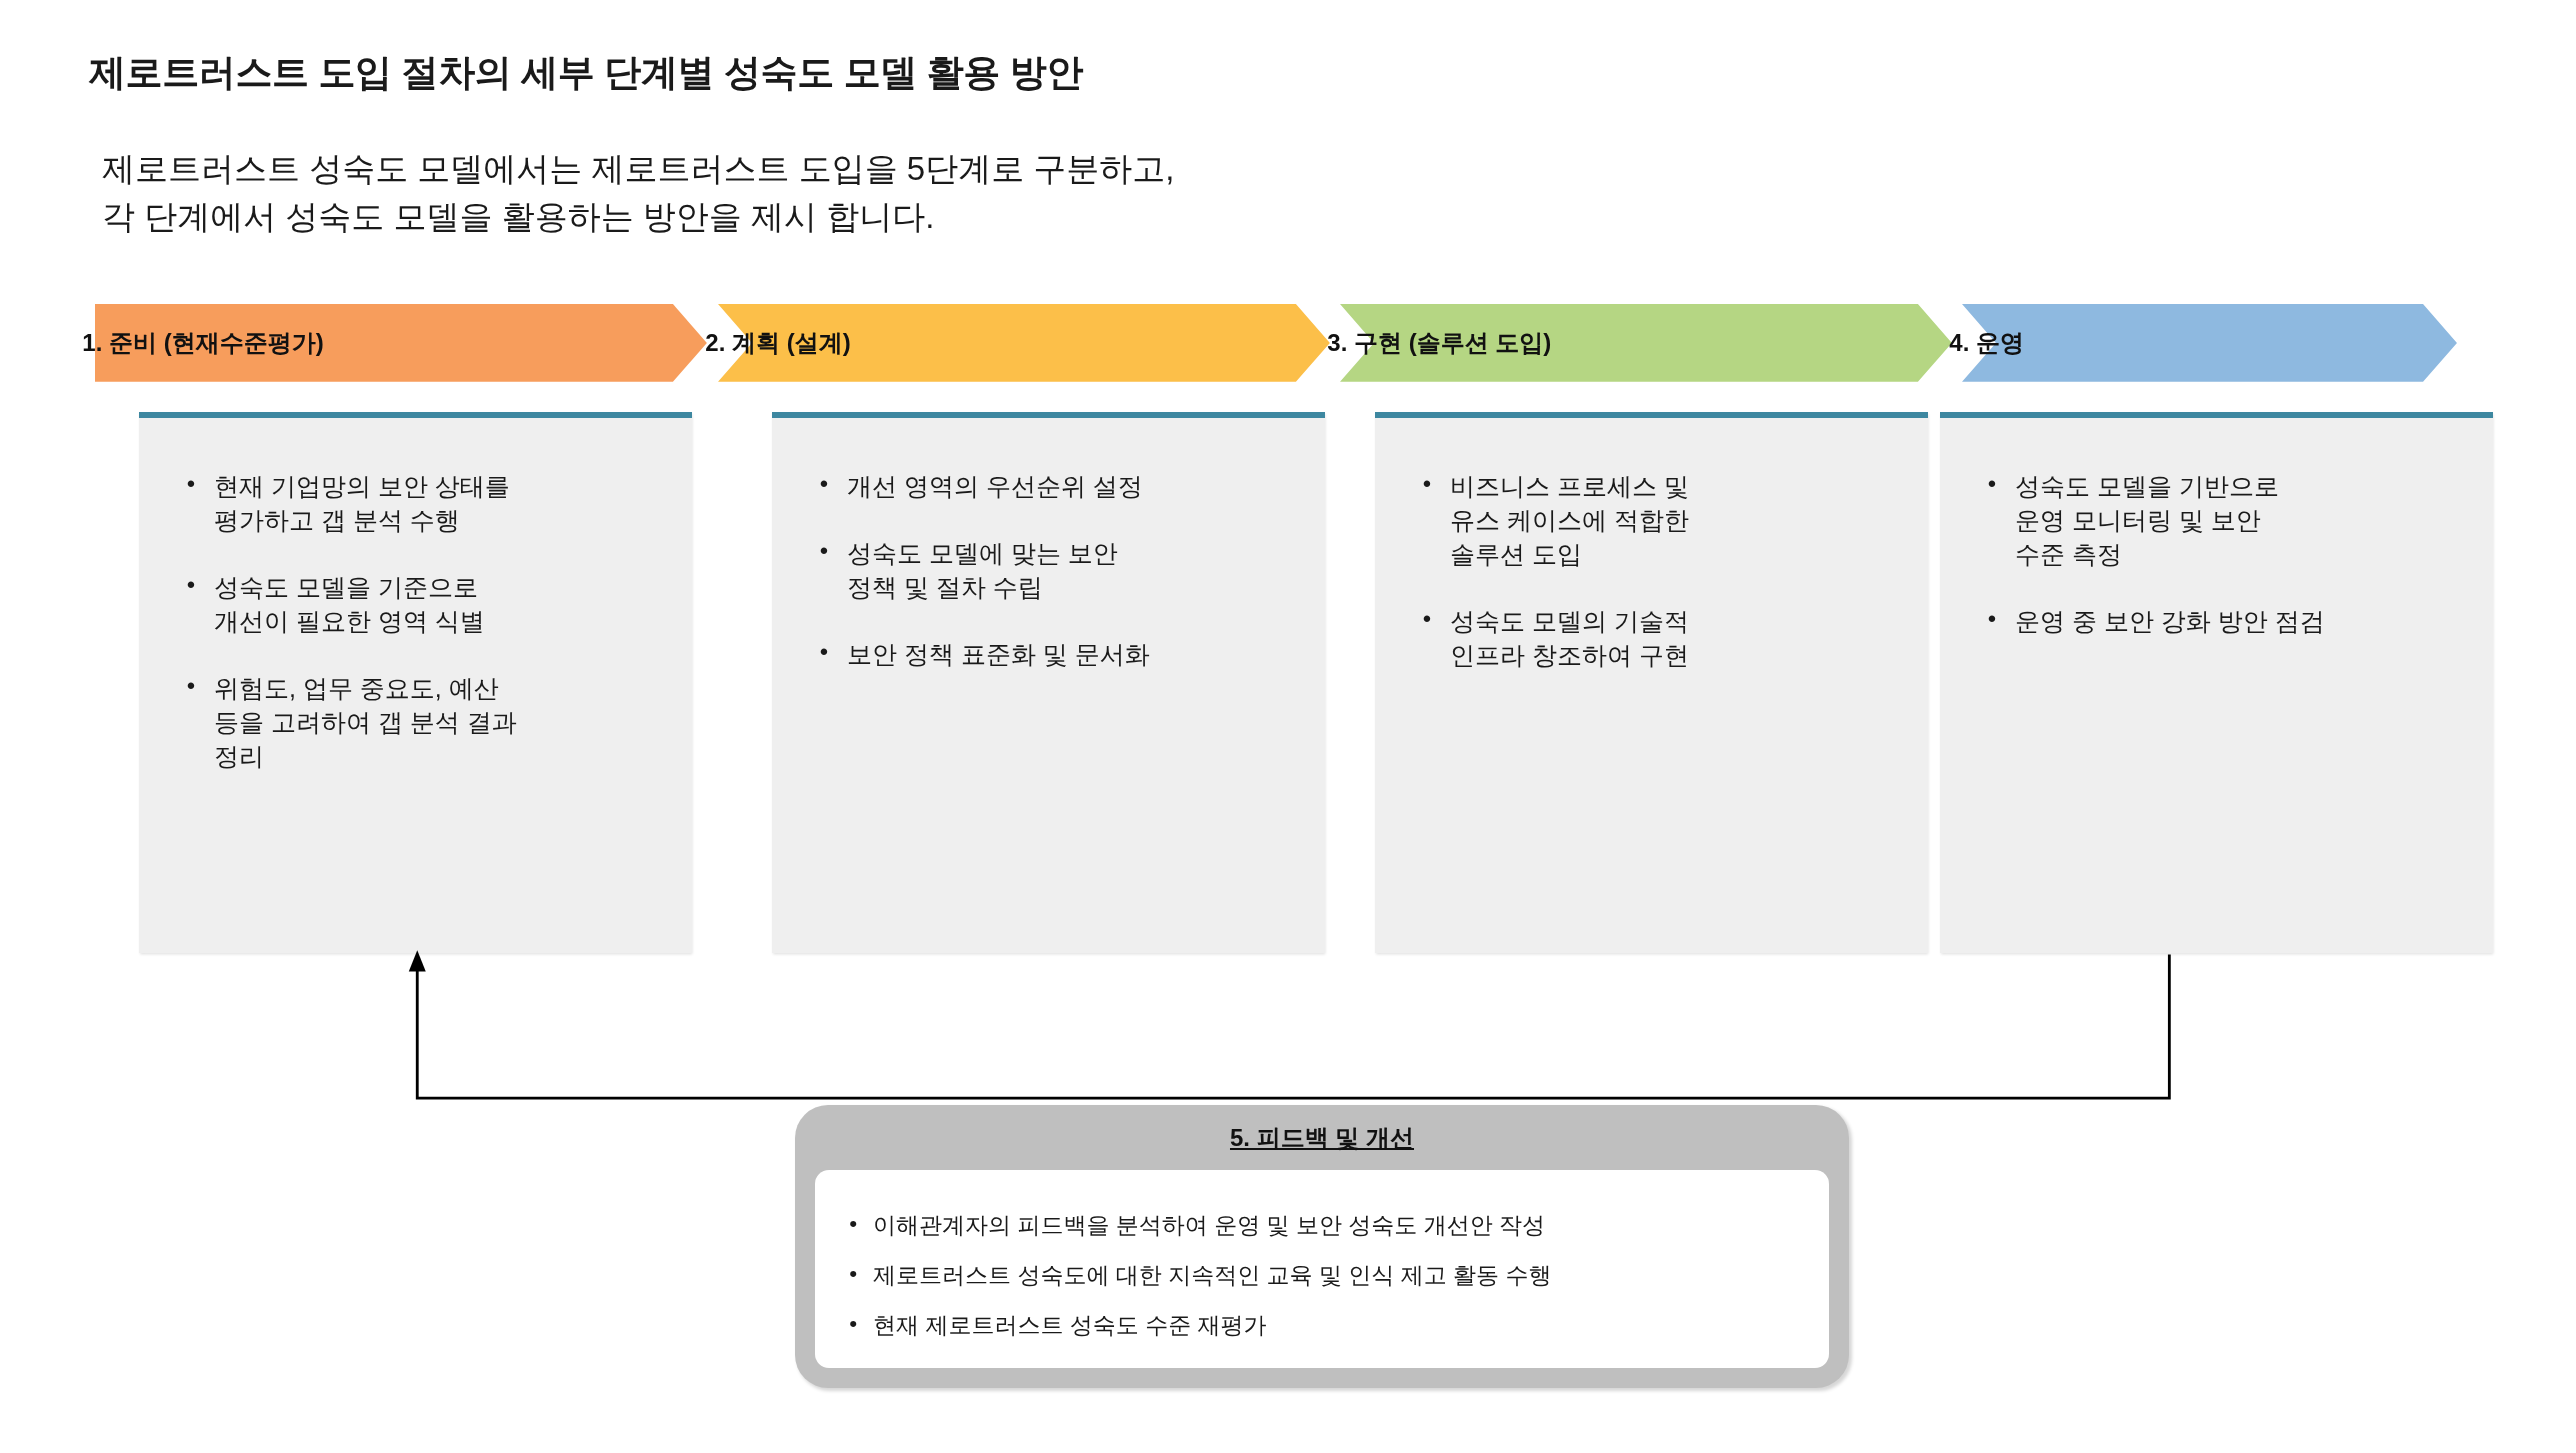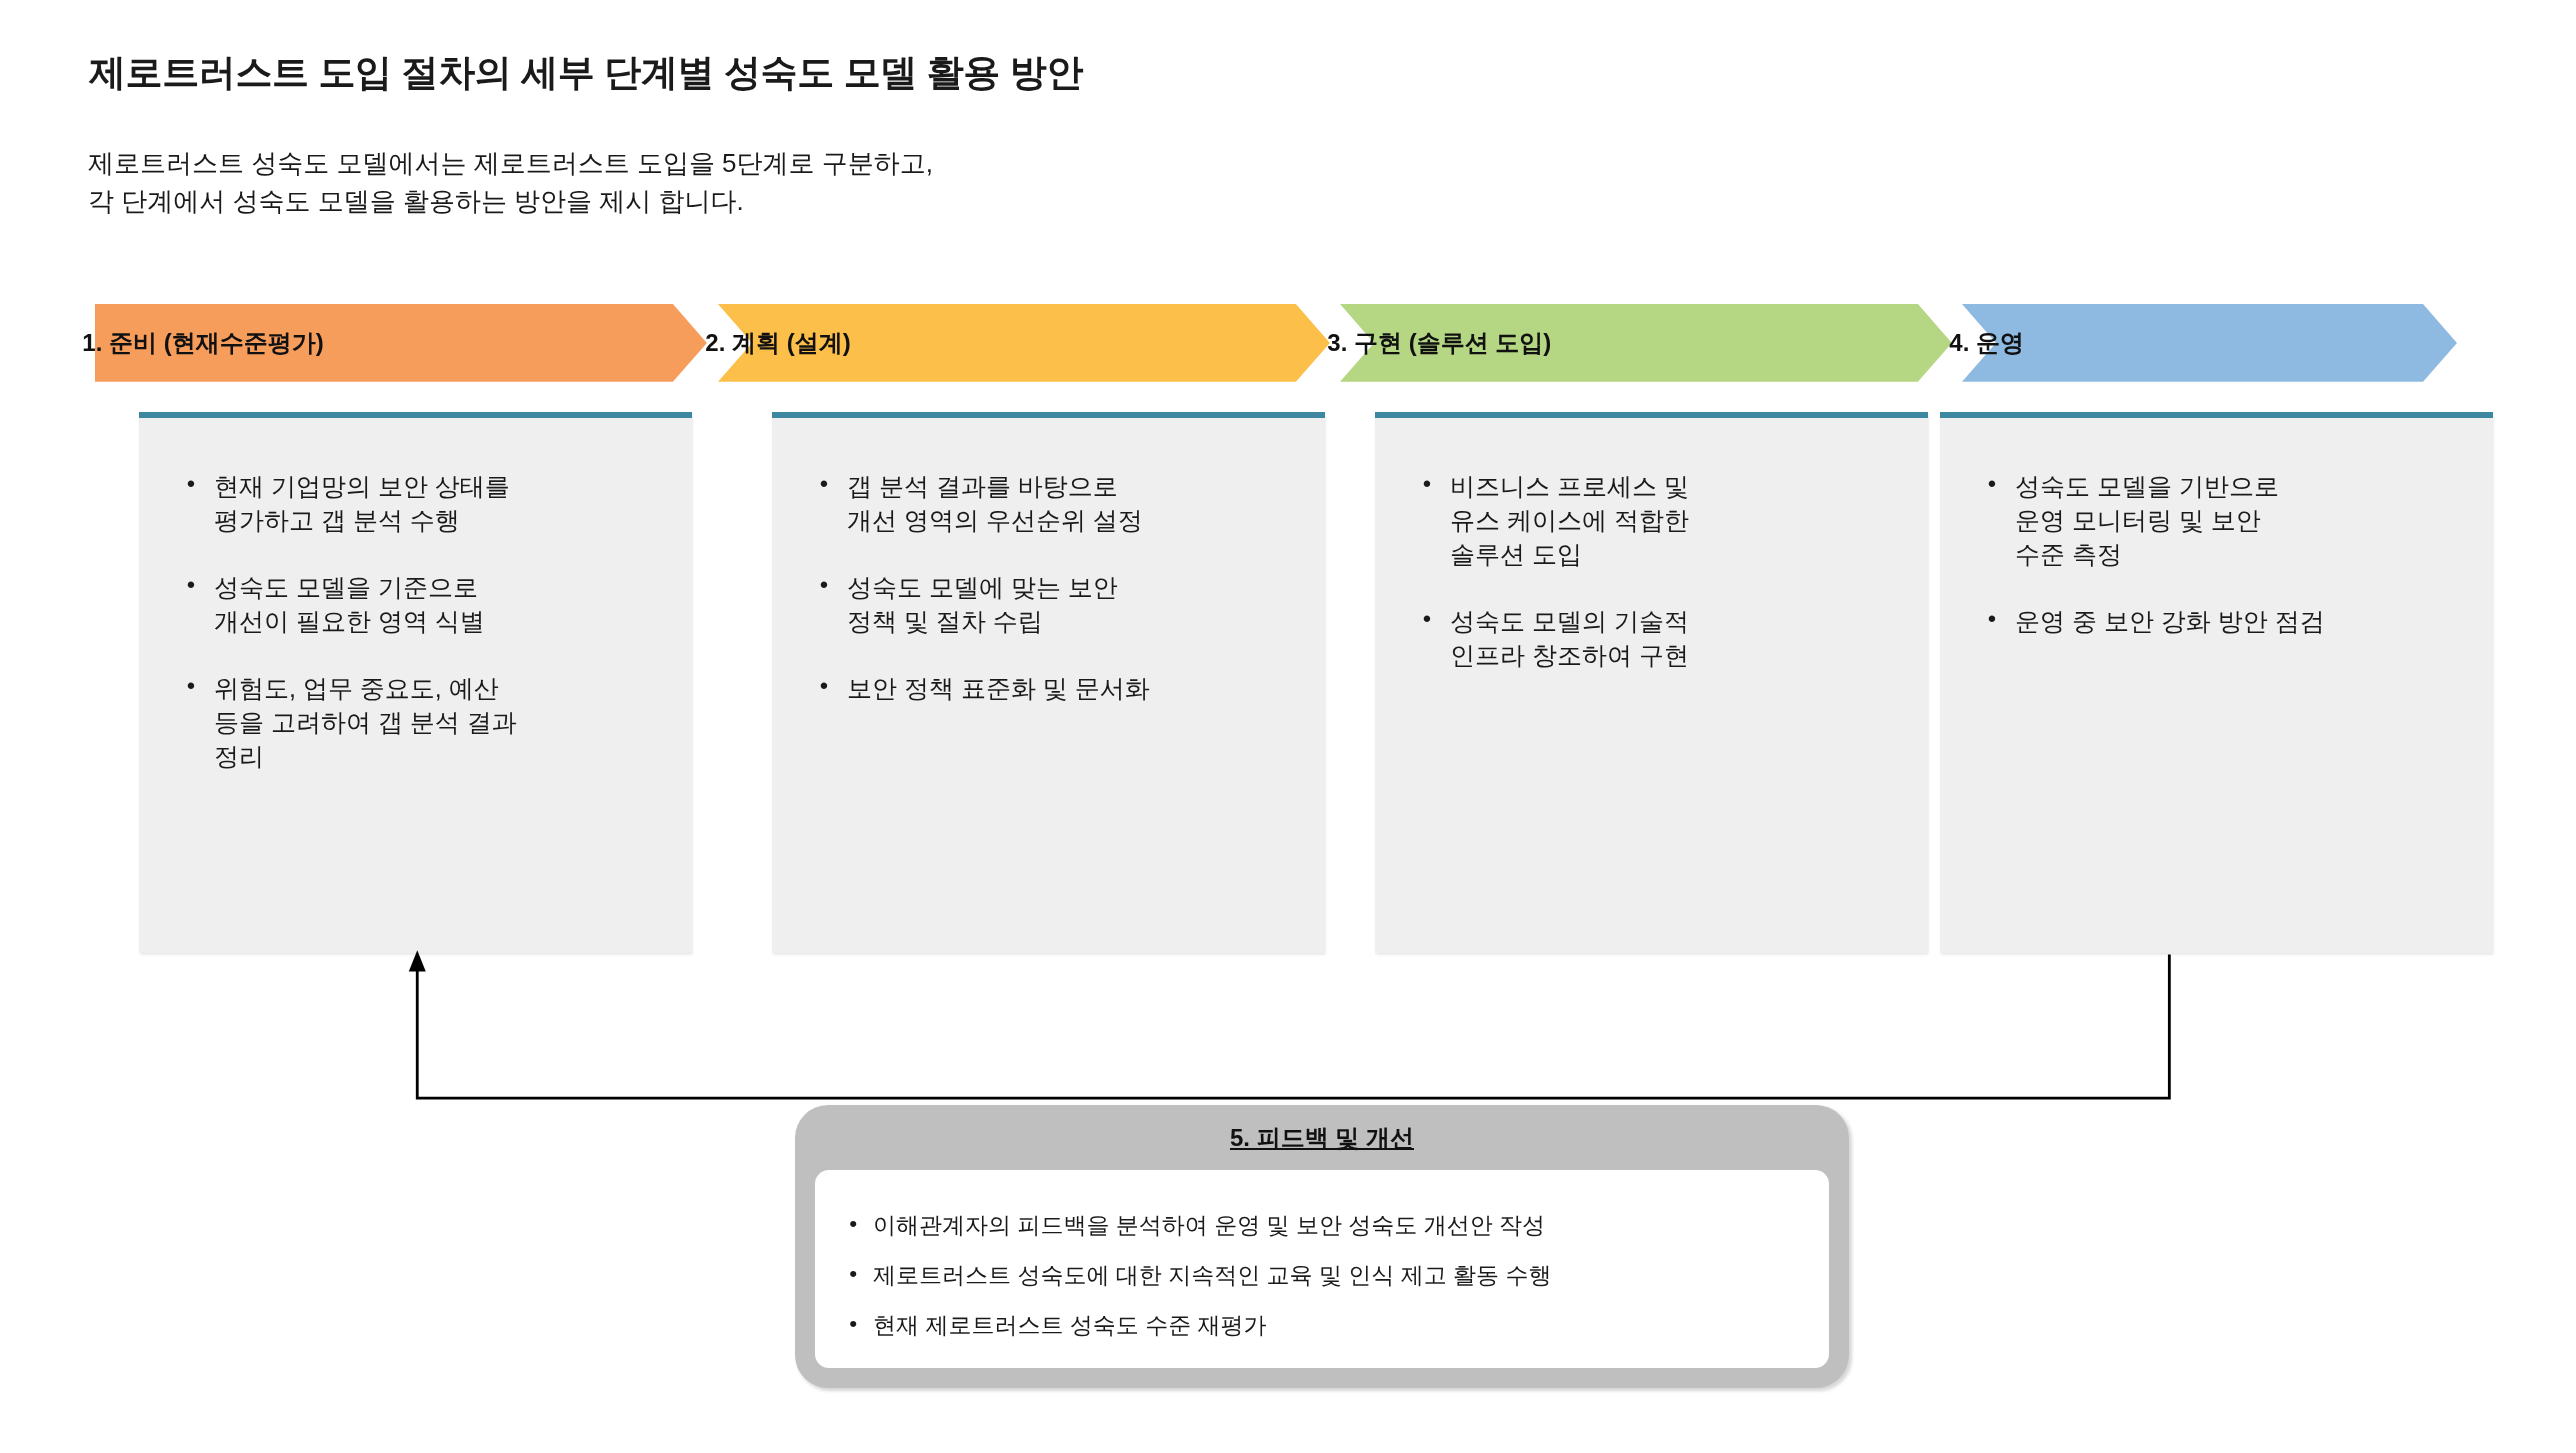--- a/index.html
+++ b/index.html
@@ -21,23 +21,23 @@
     position: absolute;
     left: 89px;
     top: 48px;
     font-size: 37px;
     font-weight: bold;
     letter-spacing: -0.4px;
     white-space: nowrap;
   }
   #subtitle {
     position: absolute;
-    left: 88px;
+    left: 102px;
     top: 145px;
-    font-size: 26px;
+    font-size: 33px;
     line-height: 1.45;
     color: #1a1a1a;
   }
   #subtitle .sub-line { display: block; white-space: nowrap; }
 
   
   #chevron-band {
     position: absolute;
     left: 0;
     top: 304px;
@@ -223,21 +223,20 @@
       <span class="ln">위험도, 업무 중요도, 예산</span>
       <span class="ln">등을 고려하여 갭 분석 결과</span>
       <span class="ln">정리</span>
     </li>
   </ul>
 </div>
 
 <div class="stage-box" style="left:772px;">
   <ul class="stage-list">
     <li>
-      <span class="ln">갭 분석 결과를 바탕으로</span>
       <span class="ln">개선 영역의 우선순위 설정</span>
     </li>
     <li>
       <span class="ln">성숙도 모델에 맞는 보안</span>
       <span class="ln">정책 및 절차 수립</span>
     </li>
     <li>
       <span class="ln">보안 정책 표준화 및 문서화</span>
     </li>
   </ul>

